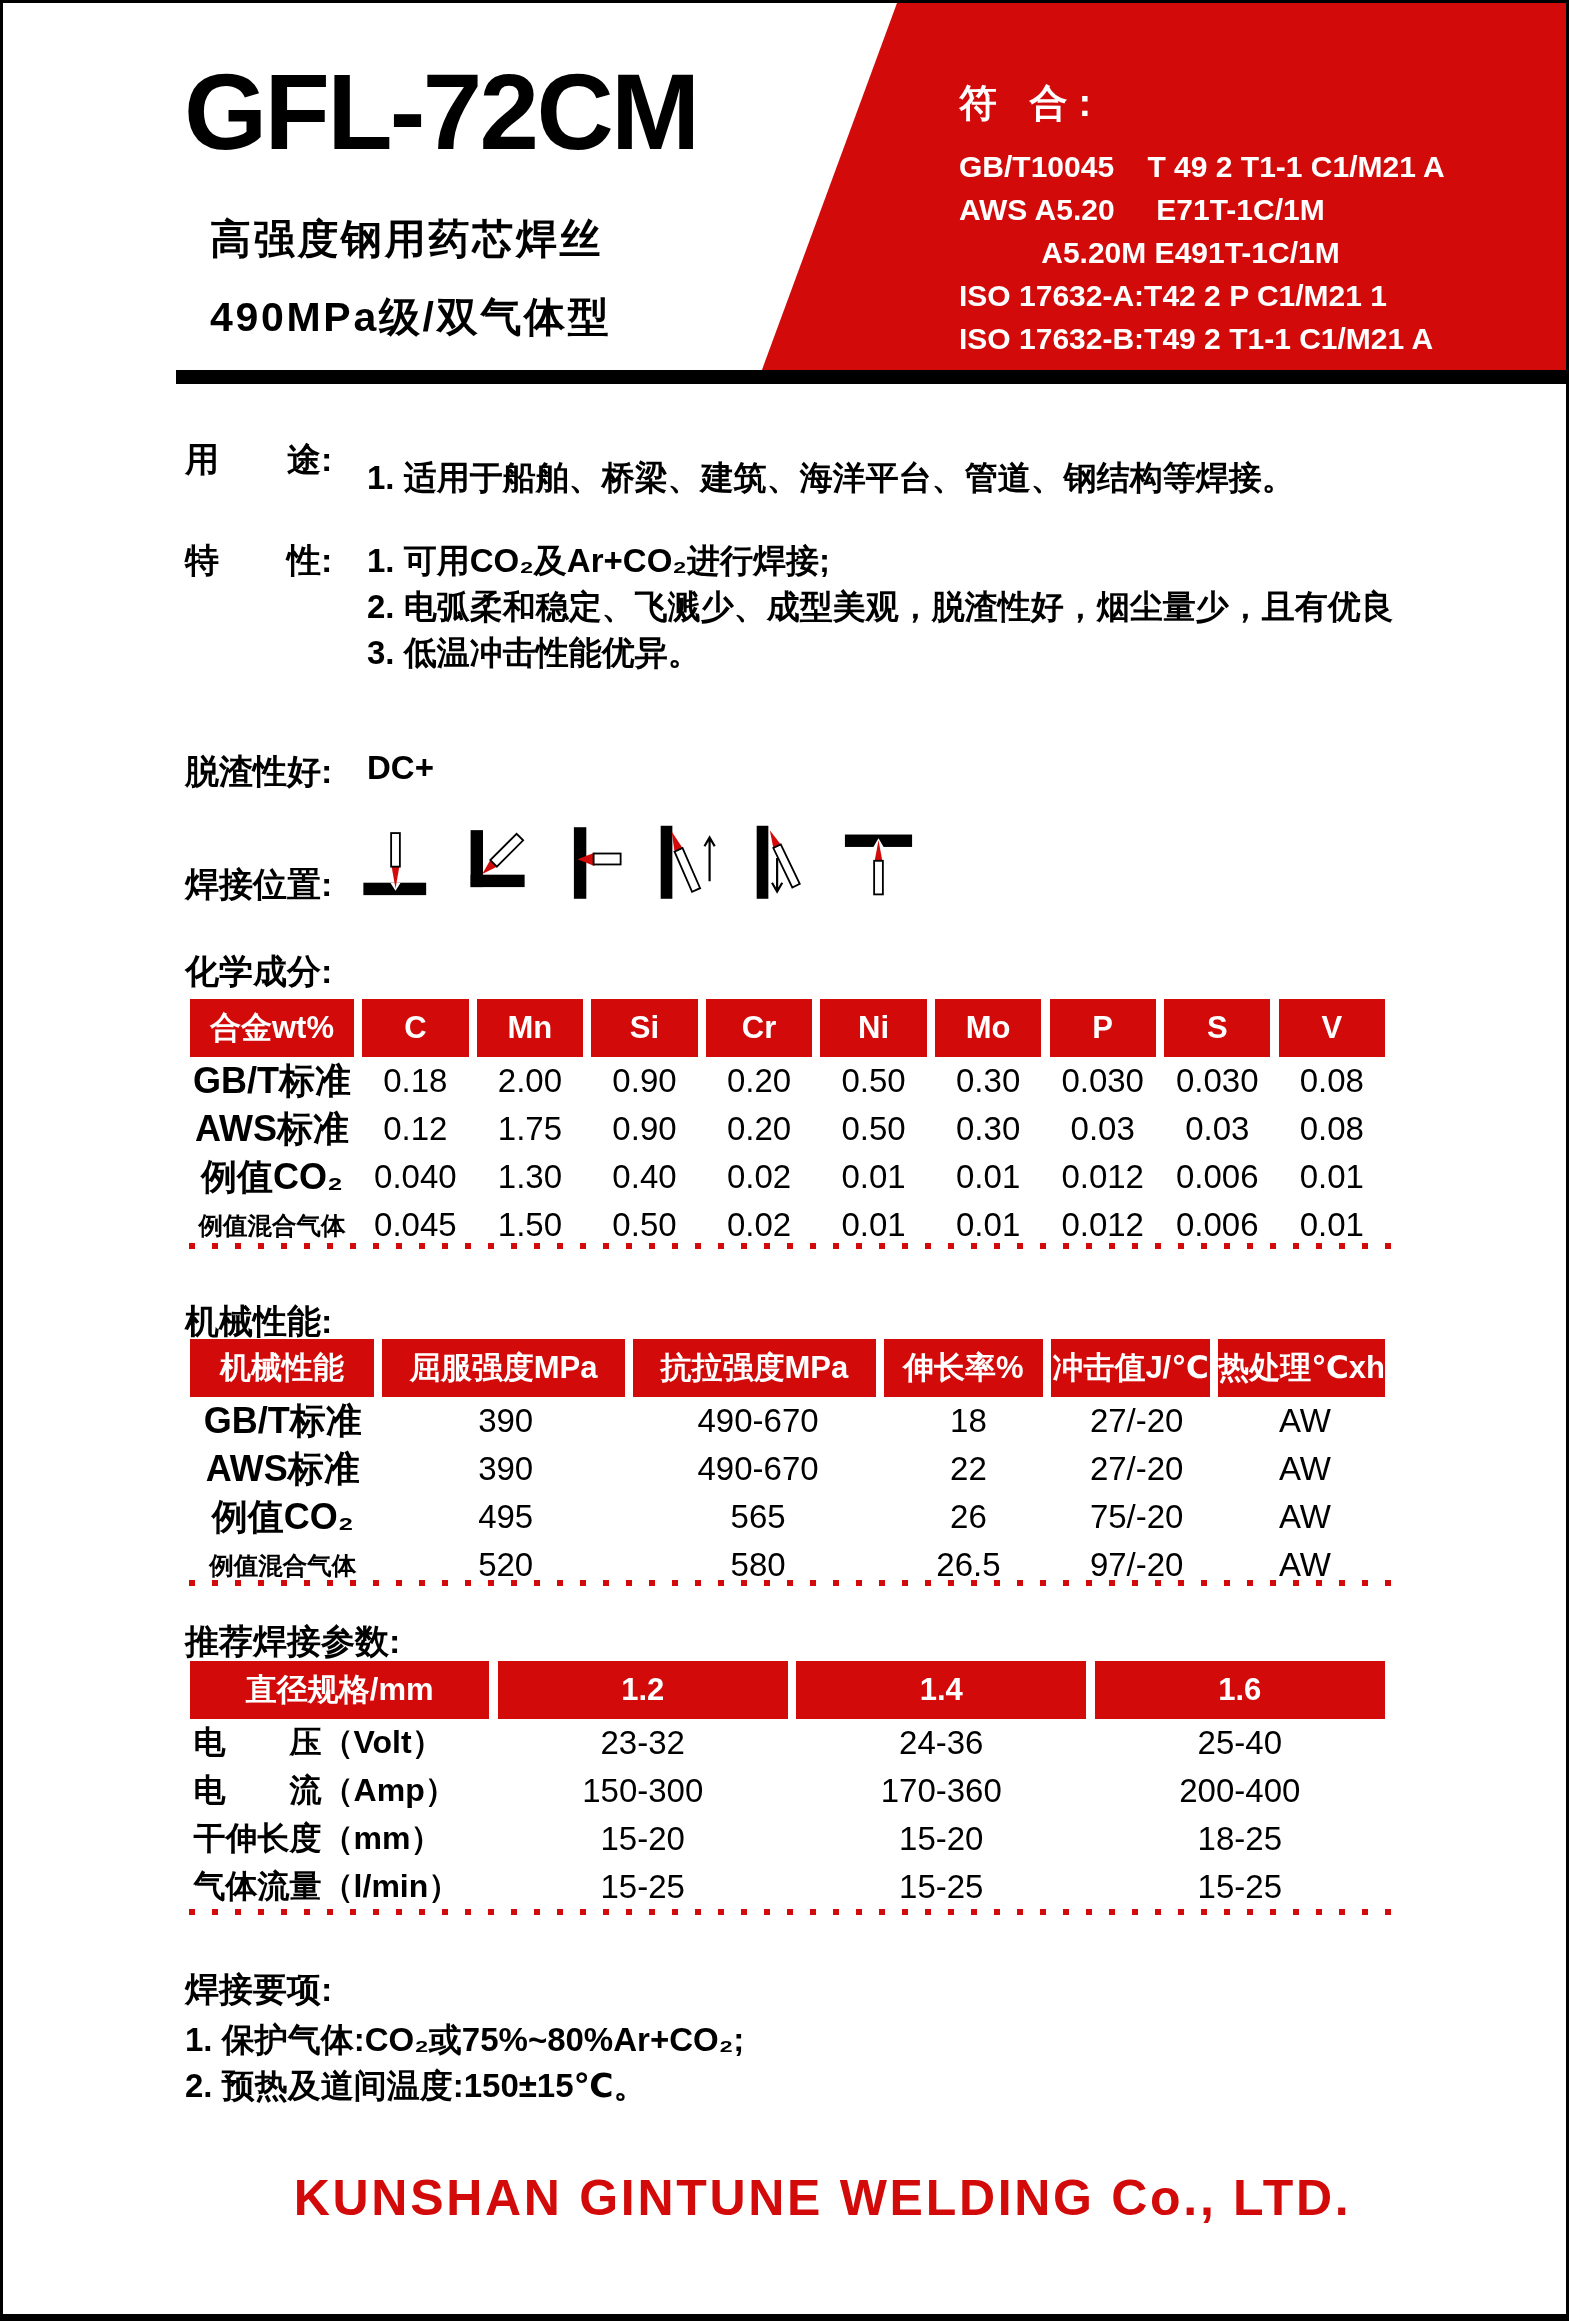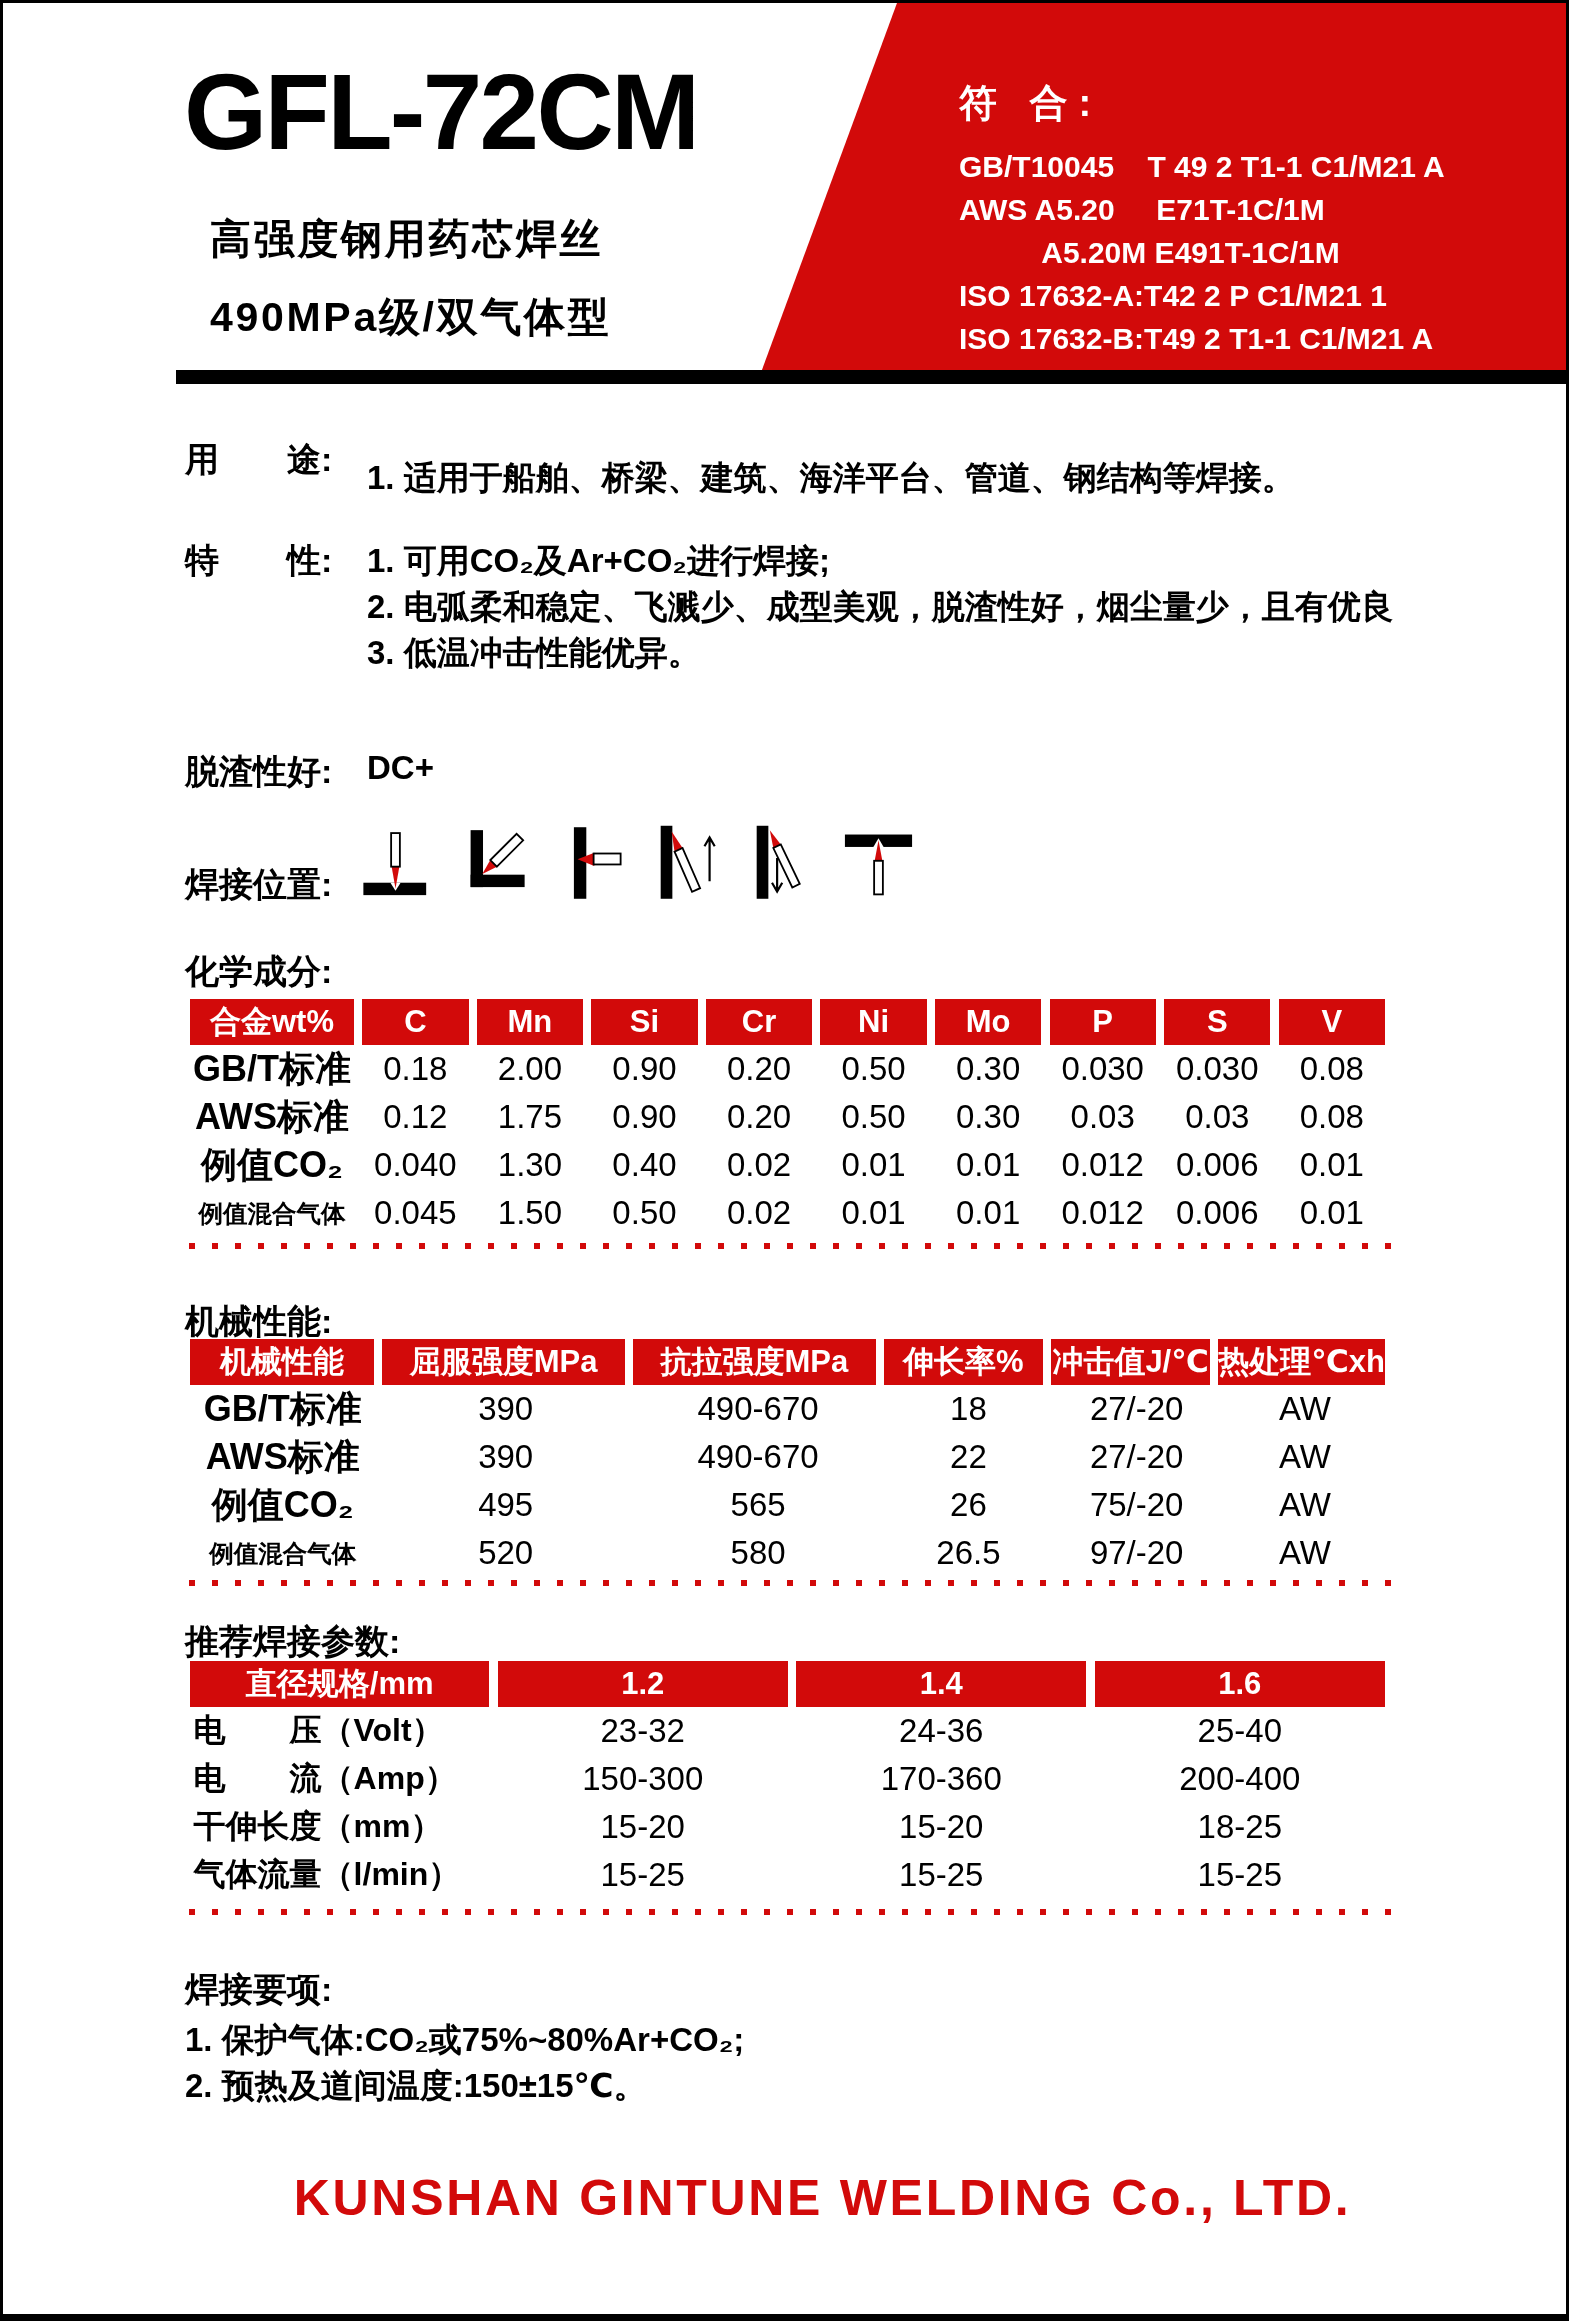--- a/index.html
+++ b/index.html
@@ -26,21 +26,21 @@
   
   .pos-icons{position:absolute;left:356px;top:812px;display:flex;gap:23.6px;}
   .pos-icons svg{width:73px;height:96px;display:block;}
   
   .dtable{position:absolute;left:187px;width:1195px;}
   .cells{display:grid;column-gap:8.2px;}
   .chem-cols{grid-template-columns:164px repeat(9,1fr);}
   .mech-cols{grid-template-columns:205fr 270fr 270fr 177fr 177fr 177fr;}
   .params-cols{grid-template-columns:332fr 322fr 322fr 322fr;}
   .thead .tcell{background:var(--red);color:#fff;font-size:31px;font-weight:700;
-    height:46px;display:flex;align-items:center;justify-content:center;white-space:nowrap;}
+    height:58px;display:flex;align-items:center;justify-content:center;white-space:nowrap;}
   .trow{margin-top:0;}
   .trow .tcell{height:48px;display:flex;align-items:center;justify-content:center;
     font-size:33px;font-weight:500;white-space:nowrap;}
   .trow .tlabel{font-size:36px;font-weight:600;}
   .shrink-last .trow:last-child .tlabel{font-size:24.5px;}
   .left-labels .trow .tlabel{justify-content:flex-start;padding-left:3.6px;font-size:32px;}
   .dotted{position:absolute;left:186px;width:1202px;height:6.4px;
     background:repeating-linear-gradient(to right,var(--red) 0 6.4px,transparent 6.4px 23px);}
   
   .footer{position:absolute;left:4px;top:2166px;width:100%;text-align:center;

